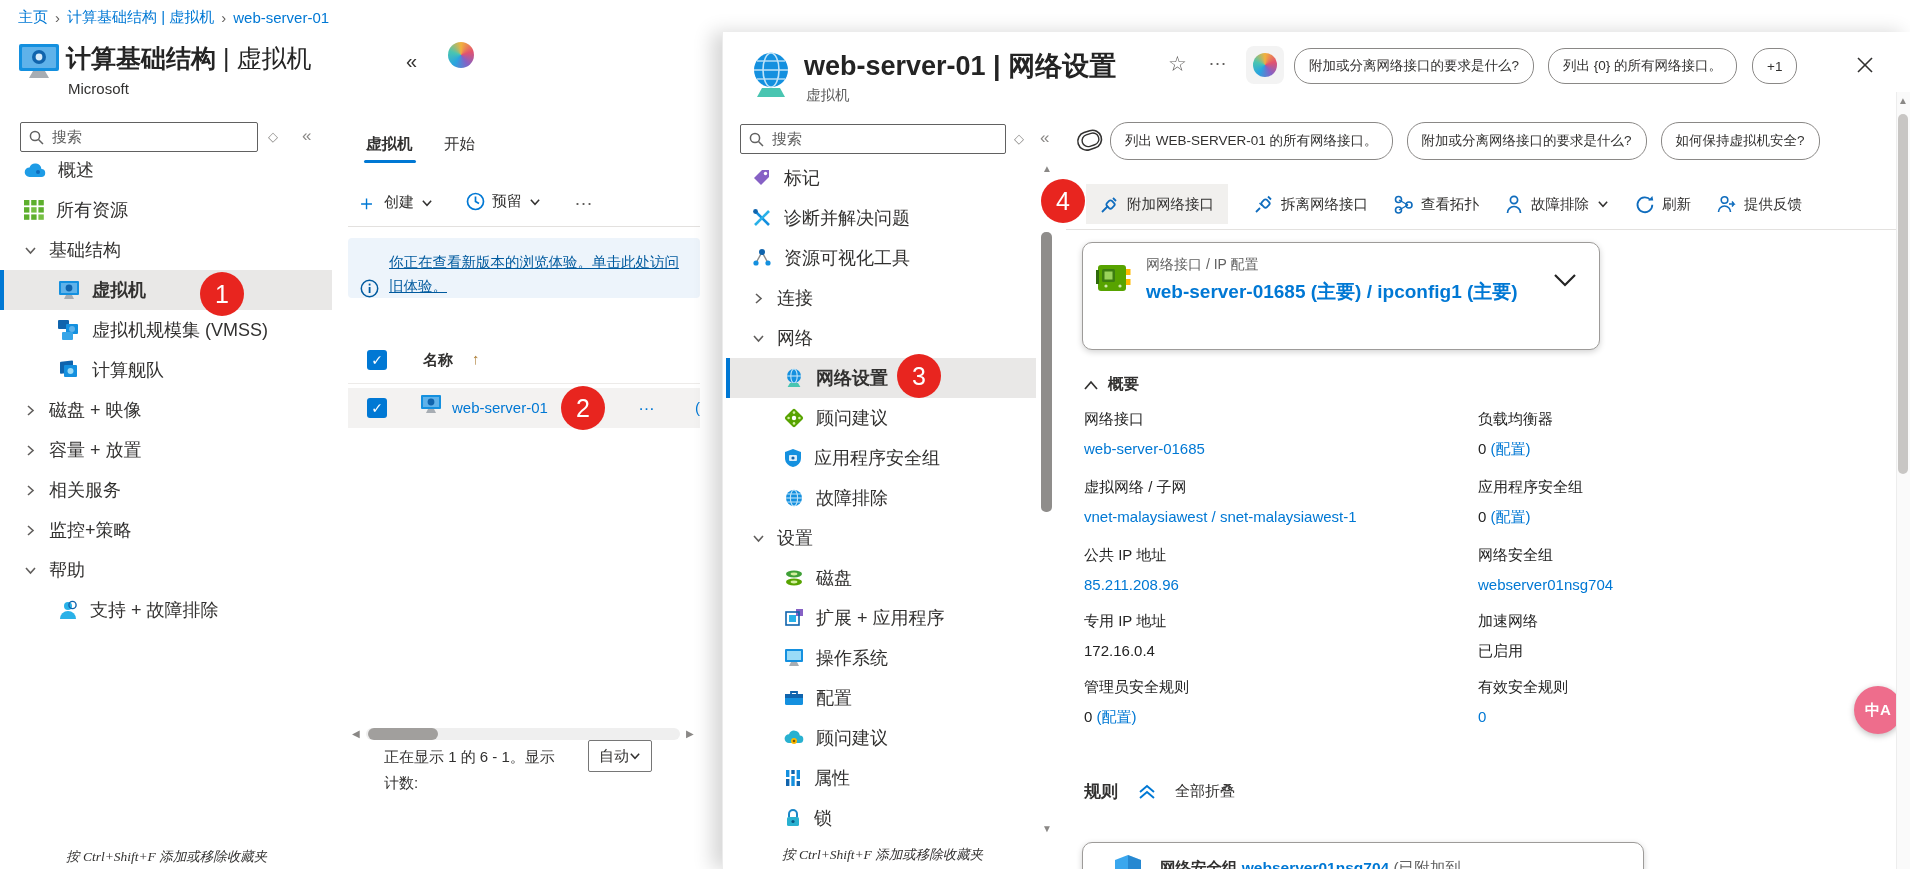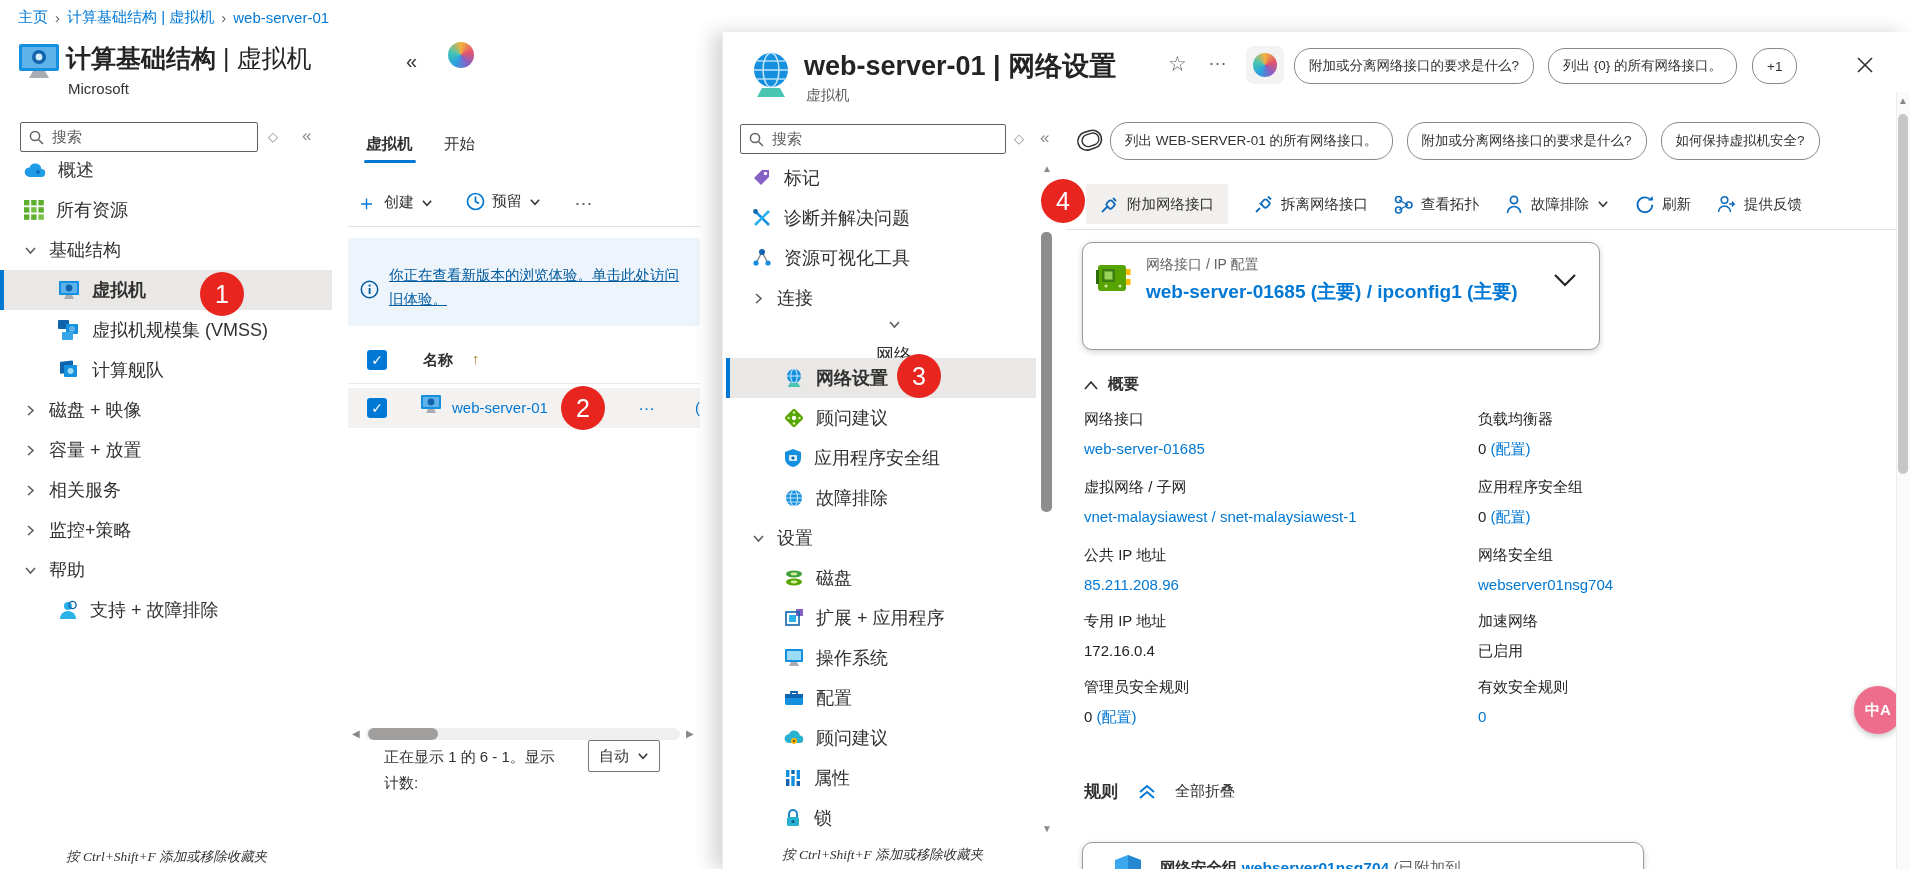--- a/index.html
+++ b/index.html
@@ -36,22 +36,22 @@
   
   .tab{font-size:15.5px;color:#323130;cursor:pointer;}
   .tab.active{font-weight:700;}
   .tab-underline{background:#0078d4;height:3px;border-radius:2px;}
 
   
   .tbtn{display:flex;align-items:center;gap:7px;font-size:15px;color:#323130;cursor:pointer;}
   .plus{color:#0078d4;font-size:21px;font-weight:400;line-height:1;}
 
   
-  .banner{left:348px;top:238px;width:352px;height:88px;background:#edf4fb;border-radius:4px;
-          display:flex;align-items:center;box-sizing:border-box;padding:10px 10px 0 12px;gap:10px;}
+  .banner{left:348px;top:238px;width:352px;height:60px;background:#edf4fb;border-radius:4px;
+          display:flex;align-items:flex-end;box-sizing:border-box;padding:10px 10px 0 12px;gap:10px;}
   .banner .txt{font-size:14.5px;line-height:24px;color:#005a9e;text-decoration:underline;width:296px;cursor:pointer;}
 
   
   .chk{width:20px;height:20px;background:#0078d4;border-radius:3px;color:#fff;font-size:14px;
        display:flex;align-items:center;justify-content:center;cursor:pointer;}
 
   
   .badge{width:44px;height:44px;border-radius:50%;background:#e8251f;color:#fff;font-size:25px;
          display:flex;align-items:center;justify-content:center;z-index:30;}
 
@@ -324,21 +324,21 @@
 
   <div class="r arrow-gl" style="left:352px;top:729px;">◀</div>
   <div class="r" style="left:366px;top:728px;width:314px;height:12px;background:#efefef;border-radius:6px;"></div>
   <div class="r" style="left:368px;top:728px;width:70px;height:12px;background:#a19f9d;border-radius:6px;"></div>
   <div class="r arrow-gl" style="left:686px;top:729px;">▶</div>
 
   <div class="r" style="left:384px;top:744px;width:210px;font-size:15px;line-height:26px;">
     <div>正在显示 1 的 6 - 1。显示</div>
     <div>计数:</div>
   </div>
-  <div class="r" style="left:588px;top:740px;width:72px;height:32px;border:1px solid #767676;border-radius:2px;
+  <div class="r" style="left:588px;top:740px;width:64px;height:32px;border:1px solid #767676;border-radius:2px;
        display:flex;align-items:center;justify-content:space-between;padding:0 10px;box-sizing:border-box;font-size:15px;">
     <span>自动</span>
     <svg width="12" height="12" viewBox="0 0 13 13">
         <polyline points="2,4 6.5,9 11,4" fill="none" stroke="#323130" stroke-width="1.6"></polyline>
       </svg>
   </div>
 
   <div class="r blade"></div>
 
   <div class="r" style="left:748px;top:50px;">
@@ -413,21 +413,21 @@
       <span class="lbl">资源可视化工具</span>
     </div>
     <div class="mi" style="padding-left:26px;">
       <span>
           <svg width="13" height="13" viewBox="0 0 13 13">
             <polyline points="4,2 9,6.5 4,11" fill="none" stroke="#605e5c" stroke-width="1.6"></polyline>
           </svg>
         </span>
       <span class="lbl">连接</span>
     </div>
-    <div class="mi" style="padding-left:26px;flex-direction:column;">
+    <div class="mi" style="padding-left:26px;">
       <span>
           <svg width="13" height="13" viewBox="0 0 13 13">
             <polyline points="2,4 6.5,9 11,4" fill="none" stroke="#605e5c" stroke-width="1.6"></polyline>
           </svg>
         </span>
       <span class="lbl">网络</span>
     </div>
     <div class="mi sel" style="padding-left:58px;position:relative;">
       <span class="selbar" style="position:absolute;left:0;top:0;width:4px;height:40px;"></span>
       <span>

